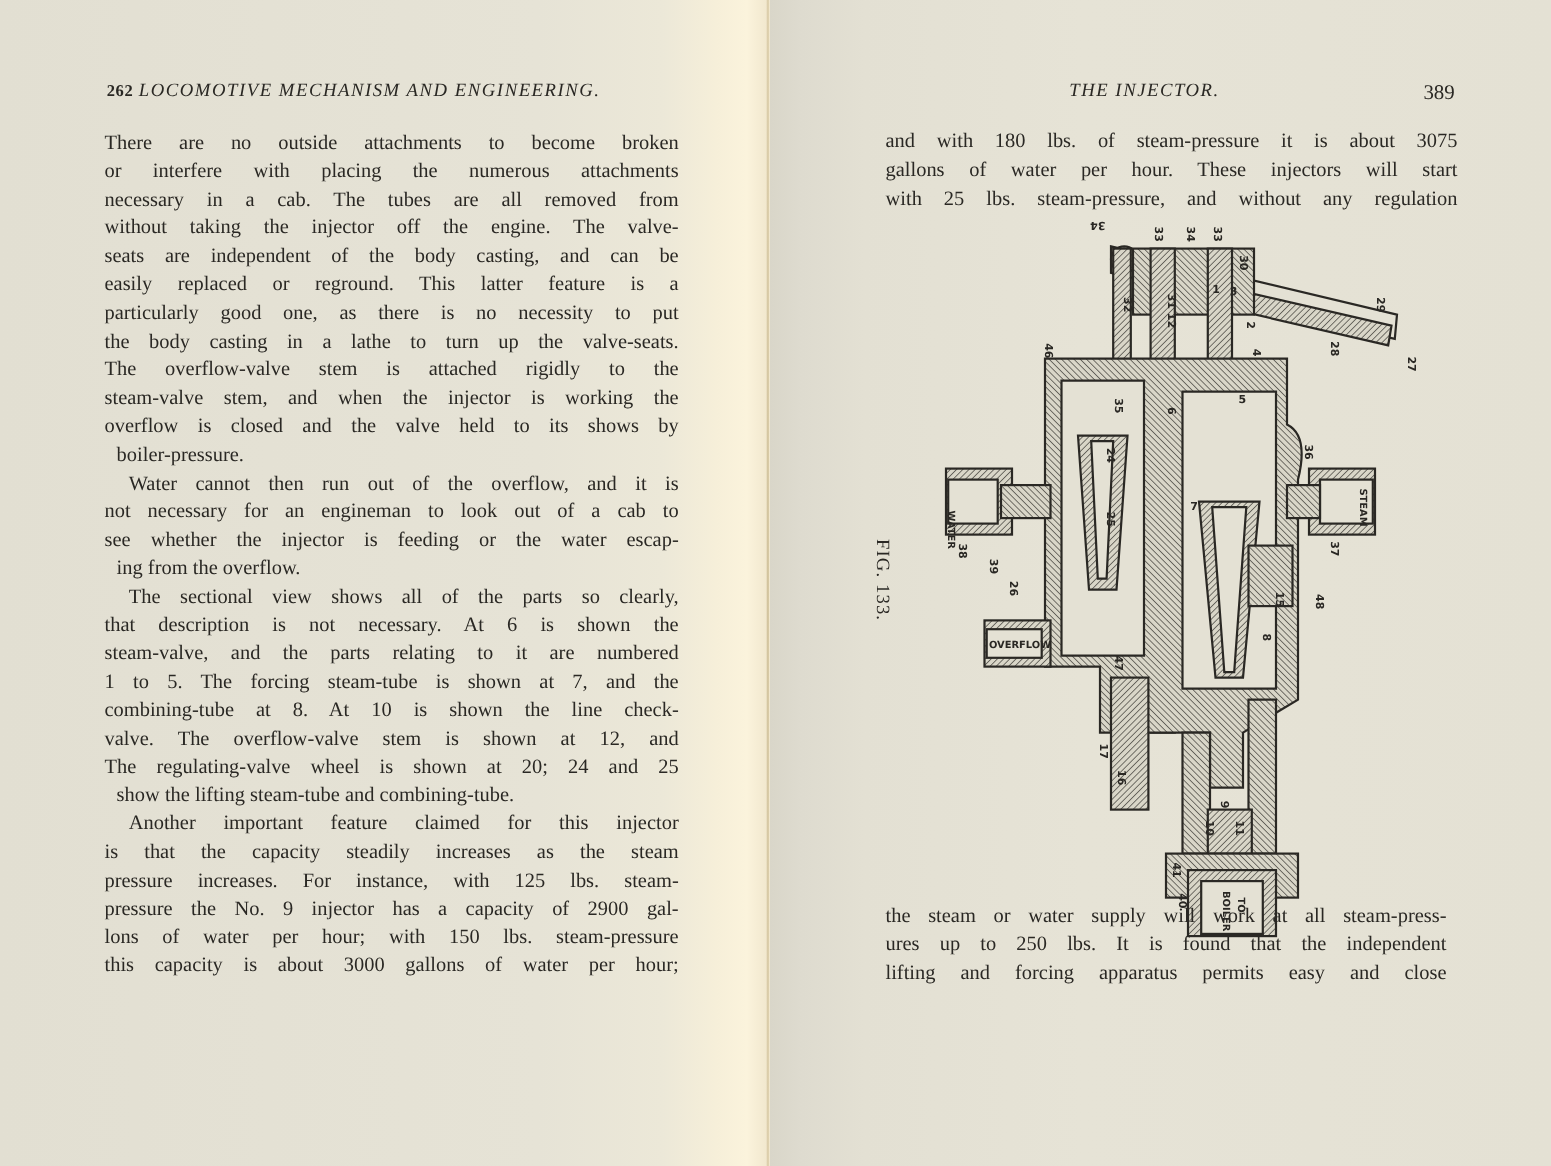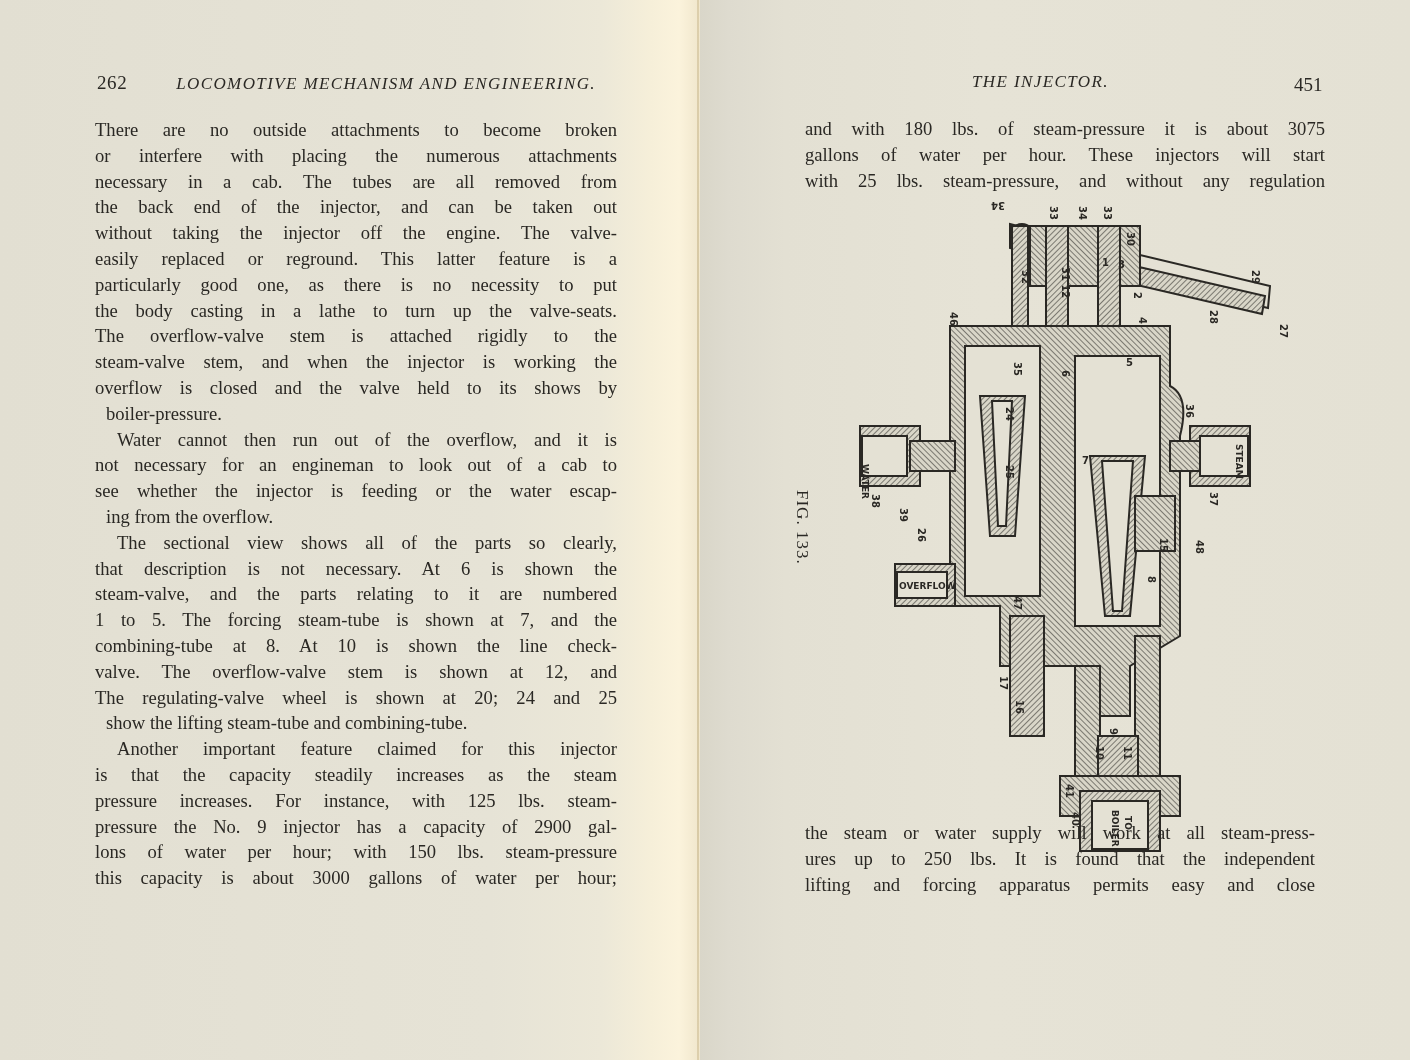--- a/index.html
+++ b/index.html
@@ -20,22 +20,22 @@
   }
   .gutter-line {
     position: absolute; left: 697px; top: 0; width: 2px; height: 1060px;
     background: linear-gradient(to bottom, #d8c9a4, #cbbb92 50%, #d8c9a4);
     opacity: 0.8;
   }
   .running-head {
     position: absolute; top: 72px; font-size: 17px; letter-spacing: 0.6px;
     white-space: nowrap;
   }
-  .running-head .pnum { font-style: normal; font-size: 19px; }
-  .running-head .title { font-style: italic; letter-spacing: 1.4px; margin-left: 44px; }
+  .running-head .pnum { font-style: normal; font-size: 15px; font-weight: bold; }
+  .running-head .title { font-style: italic; letter-spacing: 1.4px; }
   .left-head { left: 97px; }
   .right-title { left: 972px; }
   .right-pnum { position: absolute; top: 74px; left: 1294px; font-size: 19px; }
 
   .textblock { position: absolute; }
   .textblock .line {
     display: block; height: 25.8px; line-height: 25.8px;
     font-size: 18.6px; text-align: justify; text-align-last: justify;
     white-space: nowrap; overflow: visible;
   }
@@ -59,28 +59,28 @@
 <div class="page page-left"></div>
 <div class="page page-right"></div>
 <div class="gutter-line"></div>
 
 <div class="running-head left-head">
   <span class="pnum">262</span>
   <span class="title">LOCOMOTIVE MECHANISM AND ENGINEERING.</span>
 </div>
 
 <div class="running-head right-title title" style="font-style:italic;letter-spacing:1.4px">THE INJECTOR.</div>
-<div class="right-pnum">451</div>
+<div class="right-pnum">389</div>
 
 <div class="textblock left-text" id="left-text">
     <span class="line">There are no outside attachments to become broken</span>
     <span class="line">or interfere with placing the numerous attachments</span>
     <span class="line">necessary in a cab.  The tubes are all removed from</span>
-    <span class="line">the back end of the injector, and can be taken out</span>
     <span class="line">without taking the injector off the engine.  The valve-</span>
+    <span class="line">seats are independent of the body casting, and can be</span>
     <span class="line">easily replaced or reground.  This latter feature is a</span>
     <span class="line">particularly good one, as there is no necessity to put</span>
     <span class="line">the body casting in a lathe to turn up the valve-seats.</span>
     <span class="line">The overflow-valve stem is attached rigidly to the</span>
     <span class="line">steam-valve stem, and when the injector is working the</span>
     <span class="line">overflow is closed and the valve held to its shows by</span>
     <span class="line last">boiler-pressure.</span>
     <span class="line indent">Water cannot then run out of the overflow, and it is</span>
     <span class="line">not necessary for an engineman to look out of a cab to</span>
     <span class="line">see whether the injector is feeding or the water escap-</span>

